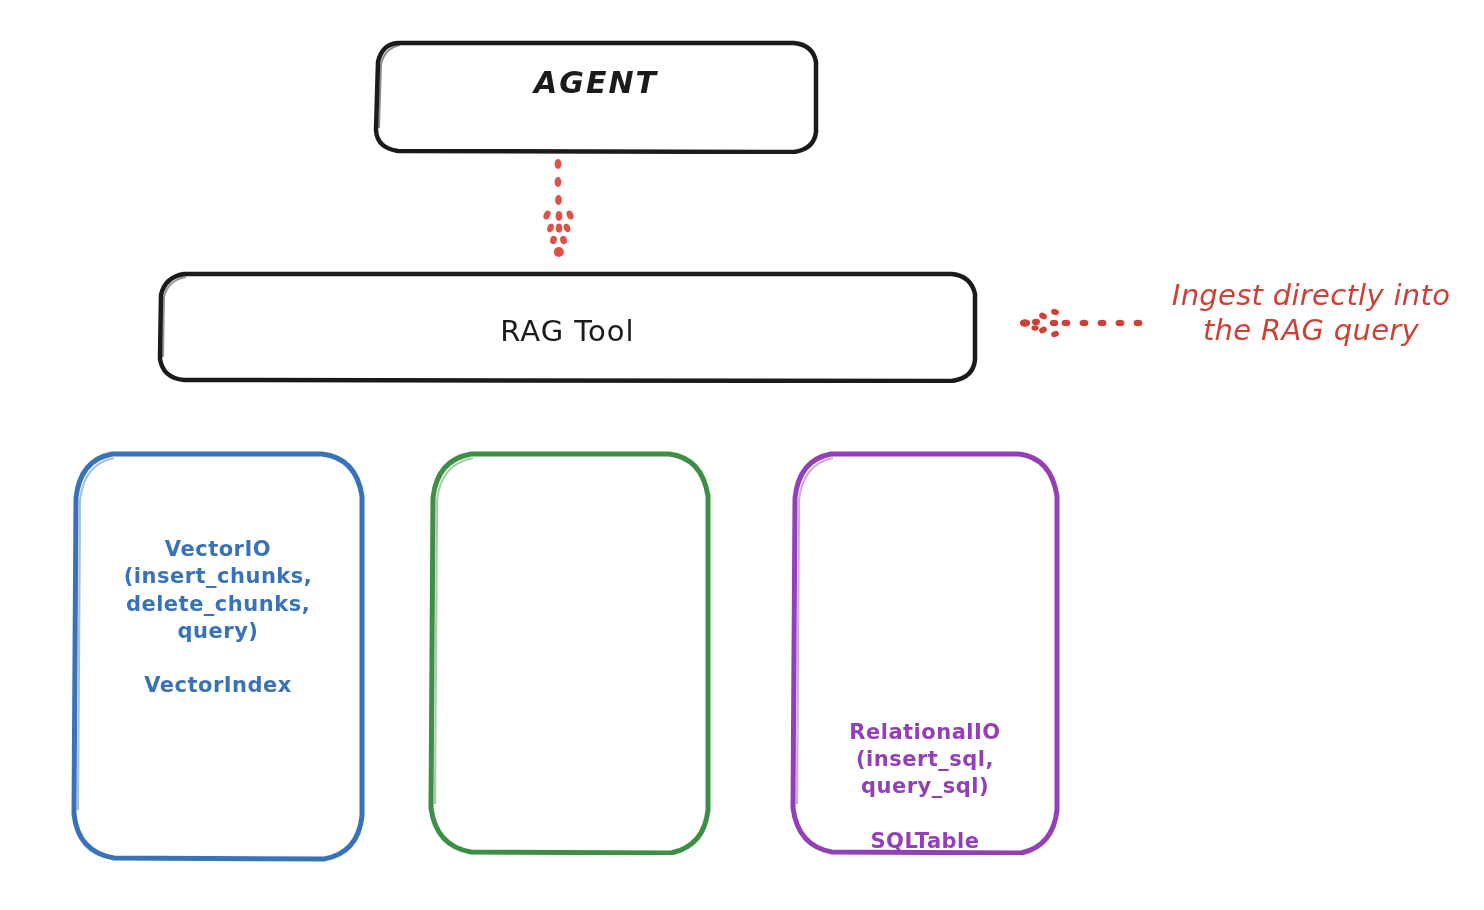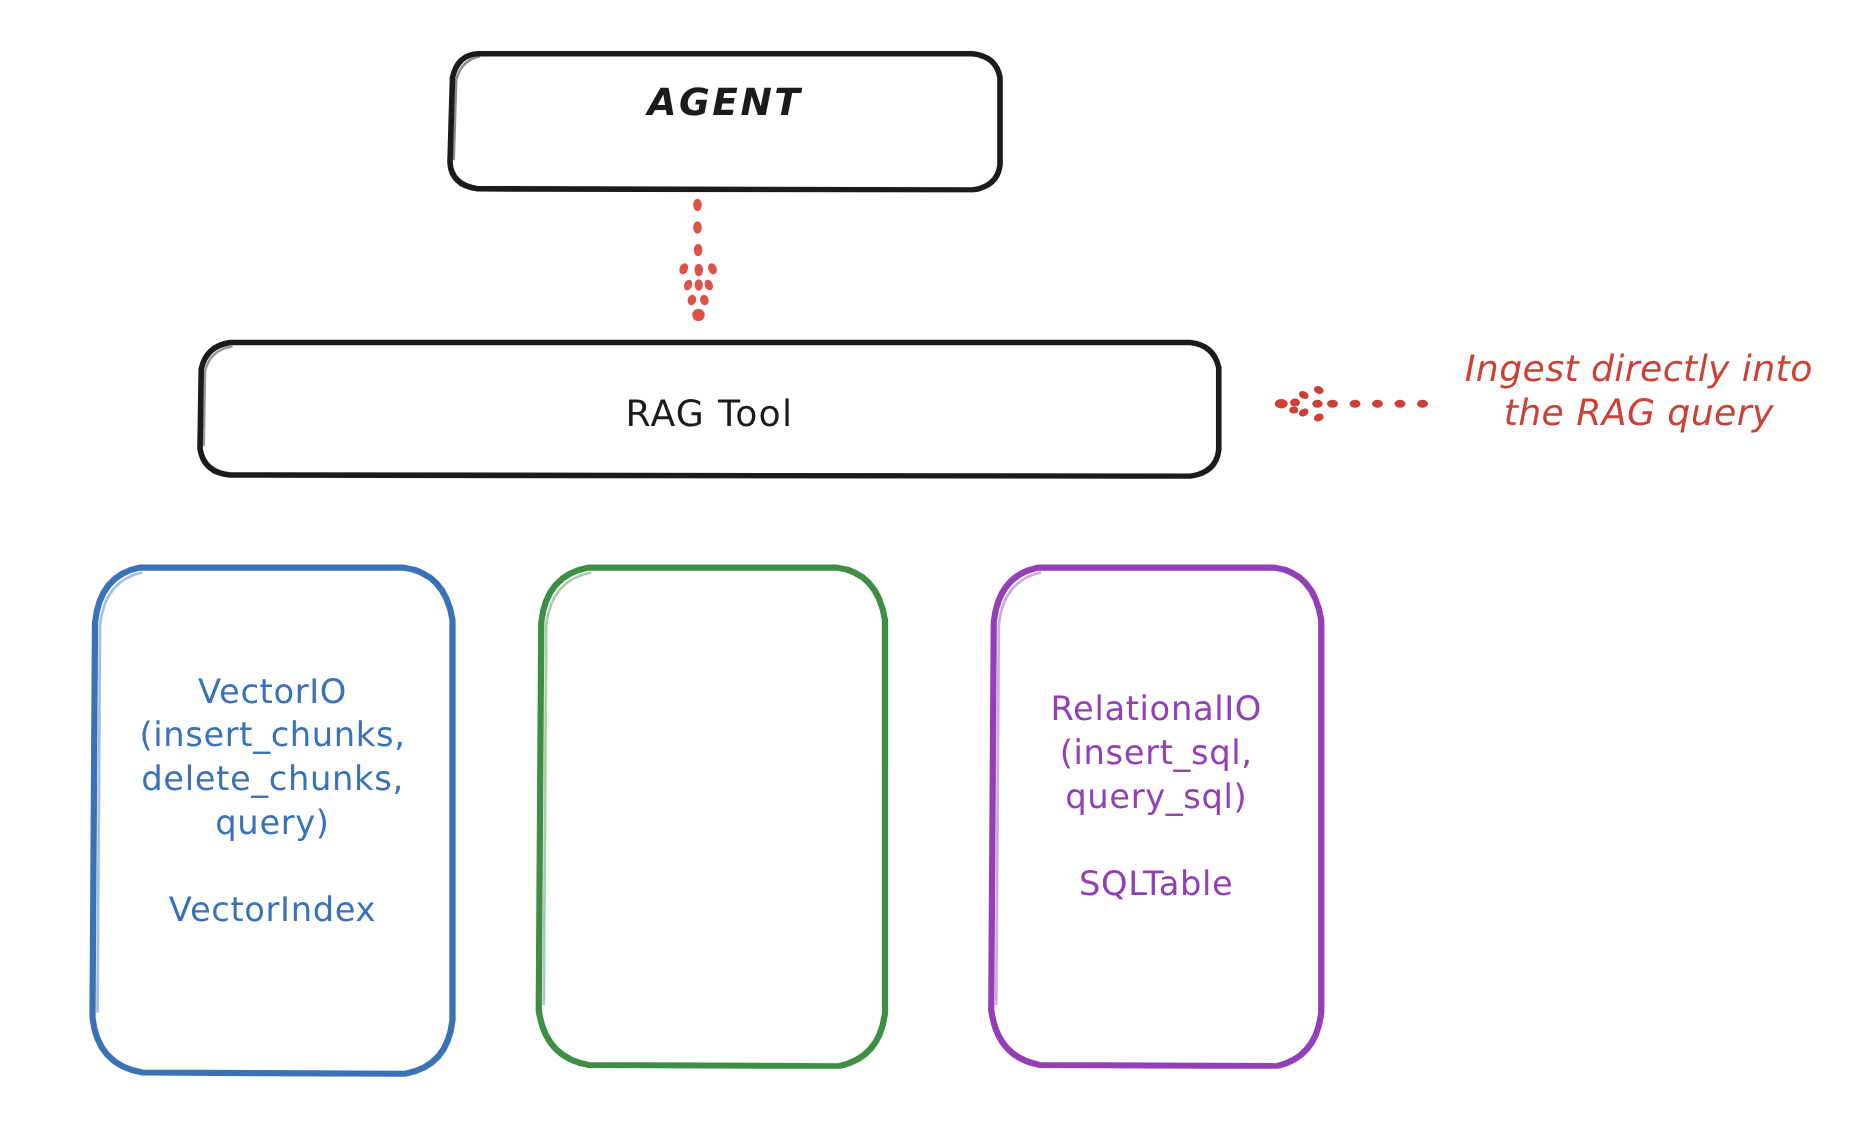--- a/index.html
+++ b/index.html
@@ -38,21 +38,21 @@
   .node .label {
     position: relative;
     z-index: 2;
     line-height: 1.26;
     white-space: pre-line;
     letter-spacing: 0.5px;
   }
 
   
   #agent-node {
-    left: 356px;
+    left: 372px;
     top: 40px;
     width: 448px;
     height: 86px;
   }
   #agent-node .label {
     font-family: "DejaVu Sans", sans-serif;
     font-style: italic;
     font-weight: 700;
     font-size: 30px;
     letter-spacing: 2px;
@@ -70,22 +70,22 @@
     font-family: "DejaVu Sans", sans-serif;
     font-size: 29px;
     font-weight: 500;
     letter-spacing: 1px;
     color: #1b1b1b;
   }
 
   
   .api-node .label {
     font-family: "DejaVu Sans", sans-serif;
-    font-size: 27px;
-    font-weight: 400;
+    font-size: 21px;
+    font-weight: 700;
     line-height: 1.30;
   }
 
   #vectorio-node {
     left: 70px;
     top: 450px;
     width: 296px;
     height: 412px;
     align-items: flex-start;
     padding-top: 86px;
@@ -100,21 +100,21 @@
     align-items: flex-start;
     padding-top: 100px;
   }
   #keyvalueio-node .label { color: #3e8f46; }
 
   #relationalio-node {
     left: 789px;
     top: 450px;
     width: 272px;
     height: 405px;
-    align-items: flex-start;
+    align-items: flex-end;
     padding-top: 100px;
   }
   #relationalio-node .label { color: #9340b8; }
 
   
   #ingest-annotation {
     position: absolute;
     left: 1146px;
     top: 278px;
     width: 330px;

